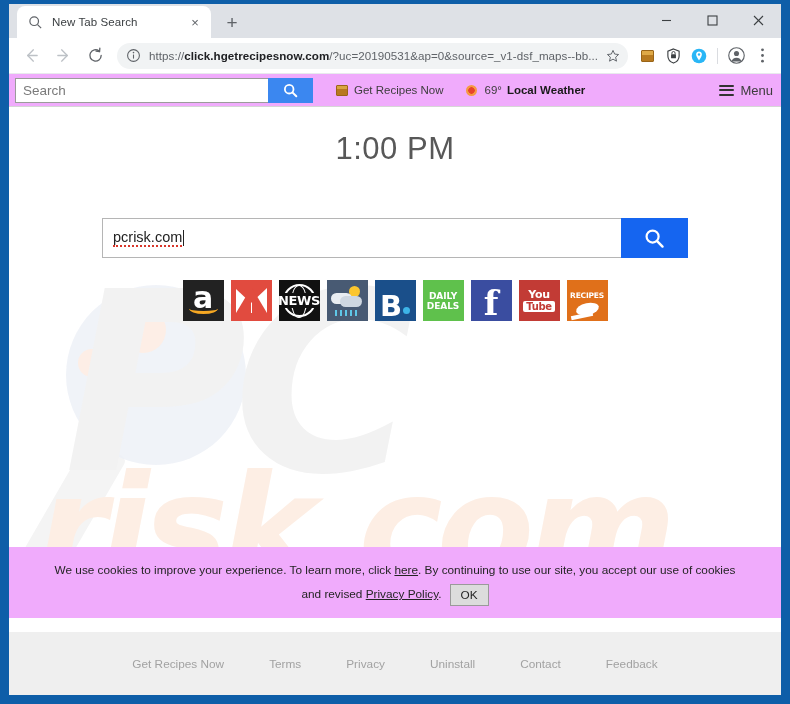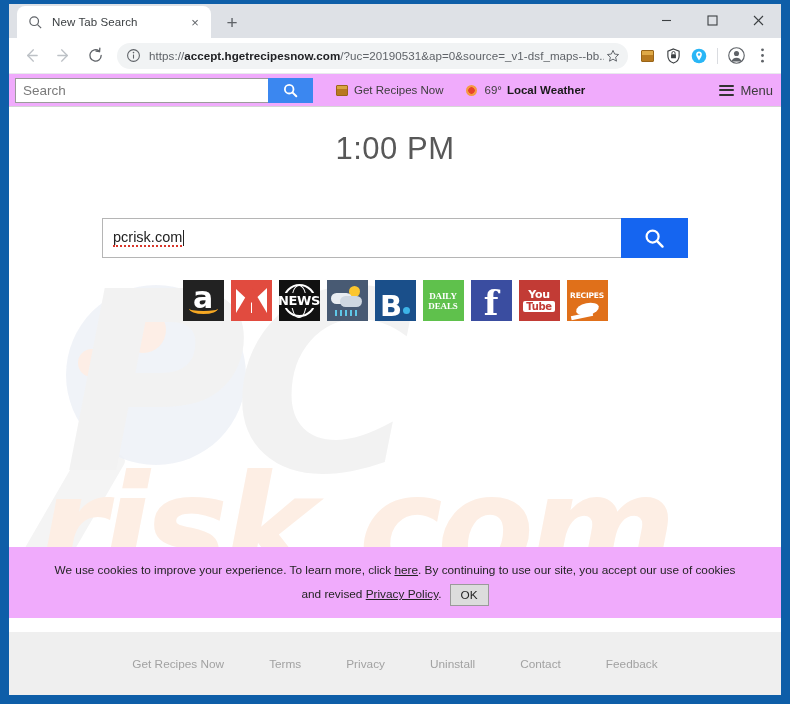--- a/index.html
+++ b/index.html
@@ -419,21 +419,21 @@
   .ql-booking { background: #1a4f8a; }
   .ql-booking .b {
     color: #fff; font-size: 29px; font-weight: bold;
     line-height: 1; font-family: "DejaVu Sans", sans-serif;
   }
   .ql-booking .dot {
     width: 7px; height: 7px; border-radius: 50%;
     background: #3db4e8; margin-left: 1px; align-self: flex-end;
     margin-bottom: 7px;
   }
-  .ql-deals { background: #5fc14c; font-family: Liberation Serif, serif; }
+  .ql-deals { background: #5fc14c; }
   .ql-deals .txt {
     color: #fff; font-size: 9px; font-weight: bold;
     text-align: center; line-height: 10px;
     letter-spacing: -.1px;
   }
   .ql-fb { background: #3a4da0; }
   .ql-fb .f {
     color: #fff; font-size: 34px; font-weight: bold;
     font-family: "DejaVu Serif", serif;
     line-height: 1; margin-top: 4px;
@@ -575,21 +575,21 @@
     </div>
 
     <div id="omnibox">
       <span id="site-info-icon">
         <svg width="15" height="15" viewBox="0 0 16 16">
           <circle cx="8" cy="8" r="6.3" fill="none" stroke="#5f6368" stroke-width="1.15"></circle>
           <line x1="8" y1="7" x2="8" y2="11.3" stroke="#5f6368" stroke-width="1.15"></line>
           <circle cx="8" cy="4.9" r=".85" fill="#5f6368"></circle>
         </svg>
       </span>
-      <span id="url-text"><span>https://</span><span class="host">accept.hgetrecipesnow.com</span><span>/?uc=20190531&amp;ap=0&amp;source=_v1-dsf_maps--bb...</span></span>
+      <span id="url-text"><span>https://</span><span class="host">click.hgetrecipesnow.com</span><span>/?uc=20190531&amp;ap=0&amp;source=_v1-dsf_maps--bb...</span></span>
       <span id="bookmark-star">
         <svg width="14" height="14" viewBox="0 0 16 16">
               <path d="M8 1.6 L9.9 5.8 L14.4 6.3 L11 9.4 L12 13.9 L8 11.6 L4 13.9 L5 9.4 L1.6 6.3 L6.1 5.8 Z" fill="none" stroke="#5f6368" stroke-width="1.1" stroke-linejoin="round"></path>
             </svg>
       </span>
     </div>
 
     <div class="ext-btn">
       <span style="display:block;width:13px;height:12px;border:1px solid #9a6518;border-radius:1px;background:linear-gradient(#dfa947 0 38%,#b87a20 38% 100%);"></span>
     </div>

